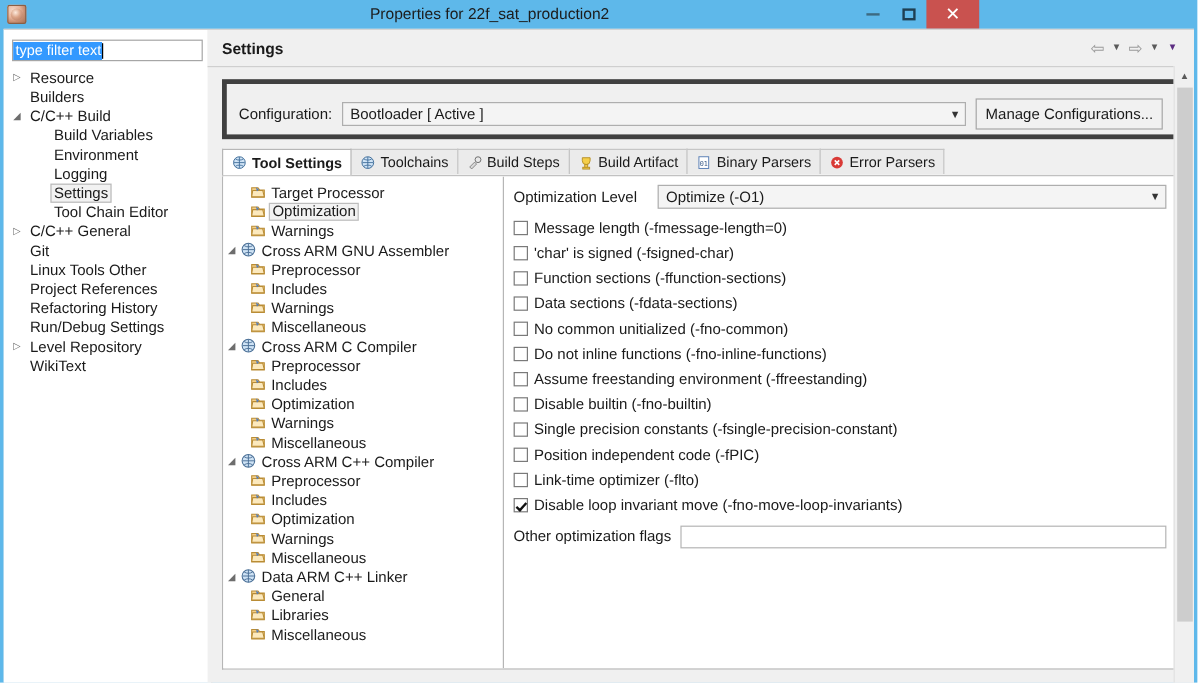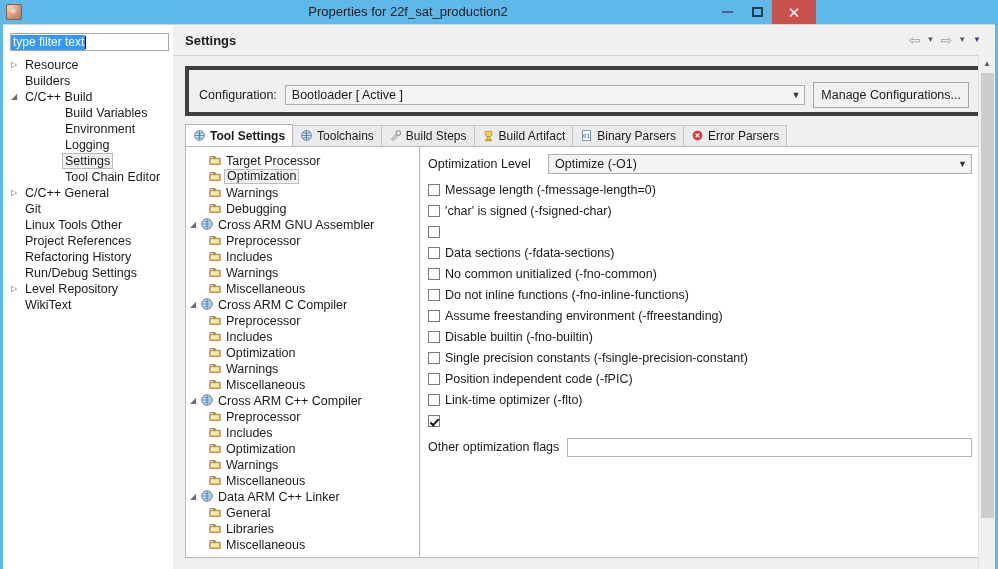--- a/index.html
+++ b/index.html
@@ -157,21 +157,21 @@
     width: 12px;
     flex: 0 0 12px;
     font-size: 8px;
     color: #6d6d6d;
     line-height: 16px;
   }
   .nav-arrow.collapsed::before { content: "\25B7"; }
   .nav-arrow.expanded::before { content: "\25E2"; }
   .nav-arrow.none::before { content: ""; }
   .nav-label { padding: 0 2px; }
-  .nav-item.indent { padding-left: 60px; }
+  .nav-item.indent { padding-left: 40px; }
   .nav-item.selected .nav-label {
     background: #f2f2f2;
     border: 1px solid #b9b9b9;
     padding: 0 2px;
     margin: 0 -1px;
     line-height: 14px;
   }
 
   
   .content {
@@ -261,21 +261,21 @@
     white-space: nowrap;
     box-sizing: border-box;
     font-family: "Liberation Sans", sans-serif;
     color: #1a1a1a;
   }
 
   
   .tabs {
     margin: 8px 12px 0 12px;
     display: flex;
-    align-items: center;
+    align-items: flex-start;
     height: 22px;
     border-bottom: 1px solid #b6b6b6;
   }
   .tab {
     height: 21px;
     display: flex;
     align-items: center;
     gap: 4px;
     padding: 0 7px;
     font-size: 12px;
@@ -630,30 +630,20 @@
               <div class="tt-item child">
                 <span style="display: block; width: 14px; height: 14px; flex: 0 0 14px; margin-right: 4px;">
                   <svg class="tt-ico" viewBox="0 0 16 16" xmlns="http://www.w3.org/2000/svg">
                     <path d="M2 4h6l1.5 2H14v7H2z" fill="#f5d08a" stroke="#b98c34" stroke-width="1"></path>
                     <path d="M3 6.5h9.5L14 12.5H2z" fill="#fce9bd" stroke="#b98c34" stroke-width="1"></path>
                     <path d="M6 3.5l3 2 -2 2z" fill="#5a7fb5"></path>
                   </svg>
                 </span>
                 <span class="tt-label">Warnings</span>
               </div>
-              <div class="tt-item child">
-                <span style="display: block; width: 14px; height: 14px; flex: 0 0 14px; margin-right: 4px;">
-                  <svg class="tt-ico" viewBox="0 0 16 16" xmlns="http://www.w3.org/2000/svg">
-                    <path d="M2 4h6l1.5 2H14v7H2z" fill="#f5d08a" stroke="#b98c34" stroke-width="1"></path>
-                    <path d="M3 6.5h9.5L14 12.5H2z" fill="#fce9bd" stroke="#b98c34" stroke-width="1"></path>
-                    <path d="M6 3.5l3 2 -2 2z" fill="#5a7fb5"></path>
-                  </svg>
-                </span>
-                <span class="tt-label">Debugging</span>
-              </div>
               <div class="tt-item">
                 <span class="tt-arrow expanded"></span>
                 <span style="display: block; width: 14px; height: 14px; flex: 0 0 14px; margin-right: 4px;">
                   <svg class="tt-ico" viewBox="0 0 16 16" xmlns="http://www.w3.org/2000/svg">
                     <circle cx="8" cy="8" r="6" fill="#cfe3f5" stroke="#4a6f96" stroke-width="1"></circle>
                     <path d="M2.6 8h10.8M8 2.2v11.6M4 4.2c2.4 1.6 5.6 1.6 8 0M4 11.8c2.4-1.6 5.6-1.6 8 0" fill="none" stroke="#4a6f96" stroke-width=".9"></path>
                   </svg>
                 </span>
                 <span class="tt-label">Cross ARM GNU Assembler</span>
               </div>
@@ -871,20 +861,21 @@
               <div class="opt-check-row">
                 <span class="cbox"></span>
                 <span>Message length (-fmessage-length=0)</span>
               </div>
               <div class="opt-check-row">
                 <span class="cbox"></span>
                 <span>'char' is signed (-fsigned-char)</span>
               </div>
               <div class="opt-check-row">
                 <span class="cbox"></span>
+                <span>Function sections (-ffunction-sections)</span>
               </div>
               <div class="opt-check-row">
                 <span class="cbox"></span>
                 <span>Data sections (-fdata-sections)</span>
               </div>
               <div class="opt-check-row">
                 <span class="cbox"></span>
                 <span>No common unitialized (-fno-common)</span>
               </div>
               <div class="opt-check-row">
@@ -906,20 +897,21 @@
               <div class="opt-check-row">
                 <span class="cbox"></span>
                 <span>Position independent code (-fPIC)</span>
               </div>
               <div class="opt-check-row">
                 <span class="cbox"></span>
                 <span>Link-time optimizer (-flto)</span>
               </div>
               <div class="opt-check-row">
                 <span class="cbox checked"></span>
+                <span>Disable loop invariant move (-fno-move-loop-invariants)</span>
               </div>
             </div>
           <div class="other-flags-row">
             <span class="other-flags-label">Other optimization flags</span>
             <input class="textinput" type="text" placeholder="" style="">
           </div>
         </div>
       </div>
 
       <div class="vscroll">

